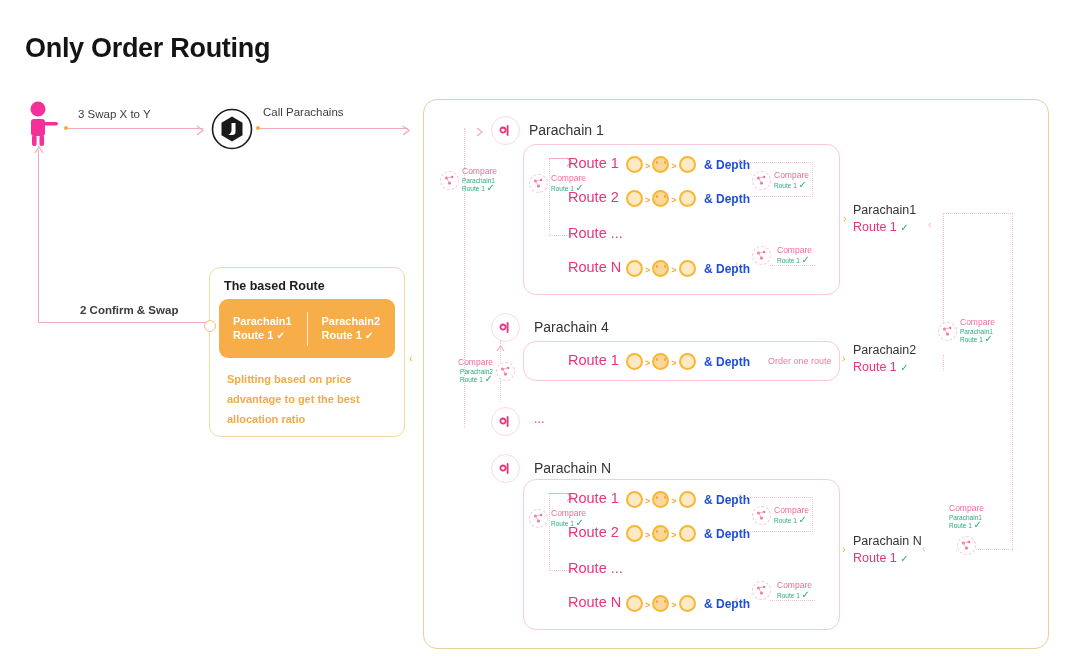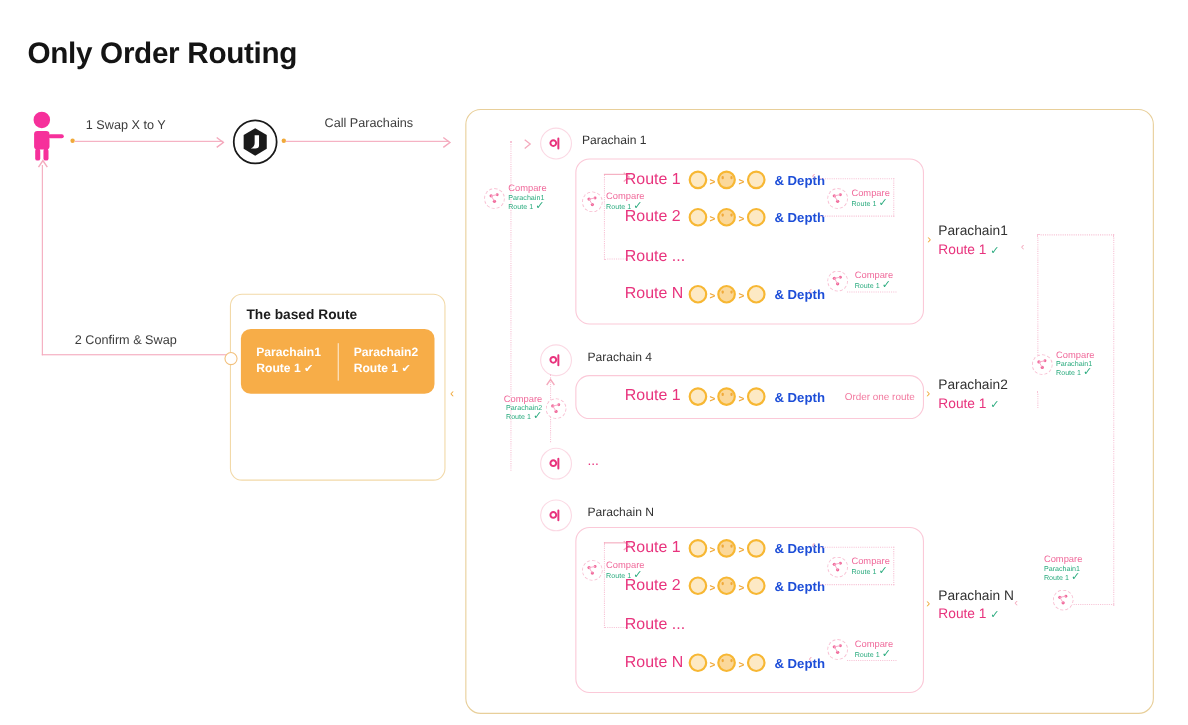--- a/index.html
+++ b/index.html
@@ -17,40 +17,40 @@
 
   
   #user-actor{left:22px;top:100px;width:40px;height:48px;}
 
   
   #app-logo{left:211px;top:108px;width:42px;height:42px;}
 
   
   .flow-label{font-size:11.5px;color:#3c3c3c;white-space:nowrap;}
   #label-swap{left:78px;top:108px;}
-  #label-call{left:263px;top:106px;margin-left:32px;}
-  #label-confirm{left:68px;top:304px;}
+  #label-call{left:263px;top:106px;}
+  #label-confirm{left:80px;top:304px;font-weight:bold;}
 
   
   .pk-line{background:#f4aabd;}
   .pk-dot{width:4px;height:4px;border-radius:50%;background:#f0a93a;}
 
   
   #routing-container{
     left:423px;top:99px;width:624px;height:548px;
     border:1.4px solid #e8cf9a;border-radius:14px;background:transparent;
   }
 
   
   .pc-badge{
     width:27px;height:27px;border-radius:50%;
     border:1.3px solid #fbd9e4;background:#fff;
     display:flex;align-items:center;justify-content:center;
   }
-  .pc-title{font-size:11px;color:#333;white-space:nowrap;}
+  .pc-title{font-size:14px;color:#333;white-space:nowrap;}
 
   
   .route-box{
     border:1.3px solid #fbc9d8;border-radius:13px;background:#fff;
   }
 
   
   .route-name{font-size:14.5px;color:#e8337d;font-weight:500;white-space:nowrap;}
   .depth-lbl{font-size:12px;color:#1d4ed8;font-weight:bold;white-space:nowrap;}
   .gt{font-size:9px;color:#f0a93a;font-weight:bold;margin:0 2px;}
@@ -121,21 +121,21 @@
 </div>
 
 <div class="abs" id="app-logo">
   <svg width="42" height="42" viewBox="0 0 42 42">
     <circle cx="21" cy="21" r="19.5" fill="#fff" stroke="#1a1a1a" stroke-width="1.6"></circle>
     <path d="M21 8.5 L31.5 14.8 L31.5 27.2 L21 33.5 L10.5 27.2 L10.5 14.8 Z" fill="#1a1a1a"></path>
     <path d="M24.5 15 L24.5 24 Q24.5 27 21 27 L17 27 Q20.5 25.5 20.5 22 L20.5 15 Z" fill="#fff"></path>
   </svg>
 </div>
 
-<div class="abs flow-label" id="label-swap">1  Swap X to Y</div>
+<div class="abs flow-label" id="label-swap">3  Swap X to Y</div>
 <div class="abs flow-label" id="label-call">Call Parachains</div>
 <div class="abs flow-label" id="label-confirm">2  Confirm &amp; Swap</div>
 
 <div class="abs pk-dot" style="left:64px;top:126px;"></div>
 <div class="abs pk-line" style="left:68px;top:127.5px;width:135px;height:1.2px;"></div>
 <div class="abs" style="left:196px;top:122px;">
   <svg width="10" height="11" viewBox="0 0 10 11">
       <path d="M1 1 L7 5.5 L1 10" stroke="#f4aabd" stroke-width="1.3" fill="none"></path>
     </svg>
 </div>
@@ -169,20 +169,21 @@
     </div>
     <div id="band-divider"></div>
     <div class="band-col">
       <div class="b1">Parachain2</div>
       <div class="b2">
         <span>Route 1</span>
         <span style="color:#fff;font-size:10px;">✔</span>
       </div>
     </div>
   </div>
+  <div id="best-route-note">Splitting based on price advantage to get the best allocation ratio</div>
 </div>
 
 <div class="abs chev" style="left:409px;top:352px;">‹</div>
 
 <div class="abs" id="routing-container"></div>
 
 <div class="abs" style="left:464px;top:128px;width:0;height:300px;border-left:1.2px dotted #f7c4d6;"></div>
 
 <div class="abs pc-badge" style="left:491px;top:116px;">
   <svg width="15" height="15" viewBox="0 0 15 15">

